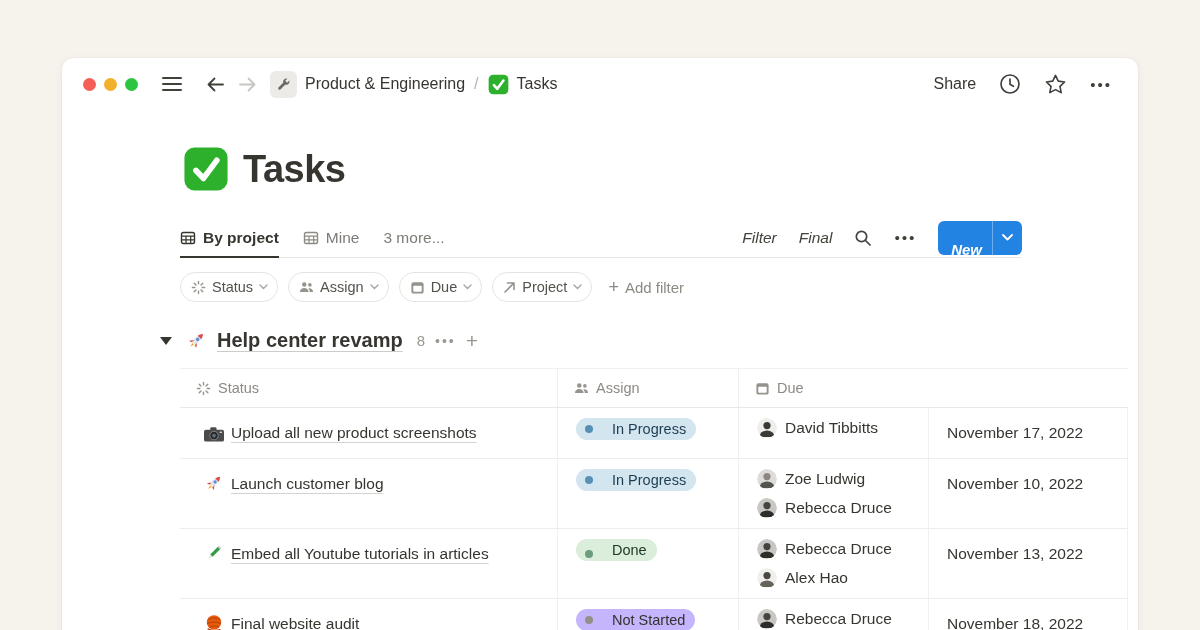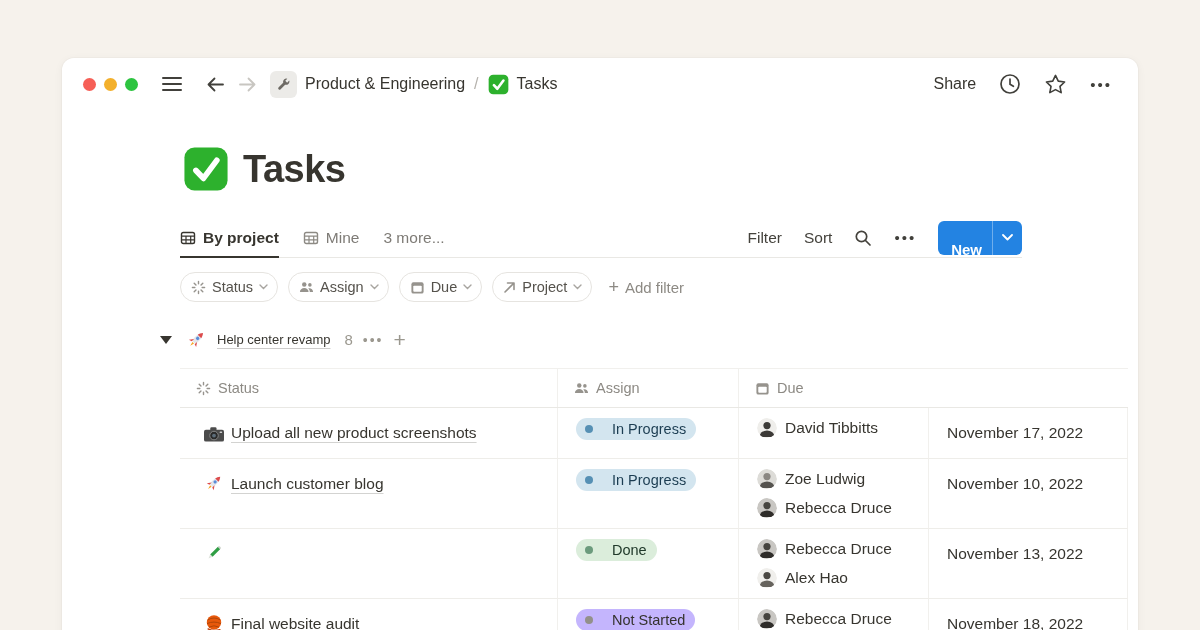--- a/index.html
+++ b/index.html
@@ -40,61 +40,61 @@
   .title-row { position:absolute; left:121px; top:88px; display:flex; align-items:center; gap:14px; }
   .title-text { font-size:38px; font-weight:700; letter-spacing:-.5px; }
   
   .views { position:absolute; left:118px; top:160px; width:842px; height:40px;
     border-bottom:1px solid #e9e8e4; display:flex; align-items:center; }
   .tabs { display:flex; align-items:center; gap:24px; height:100%; }
   .tab { display:flex; align-items:center; gap:7px; height:100%; position:relative;
     font-size:15.5px; color:#7e7b76; cursor:pointer; }
   .tab.active { color:#37352f; font-weight:700; }
   .tab.active::after { content:""; position:absolute; left:0; right:0; bottom:-1px; height:2px; background:#37352f; }
-  .views-right { margin-left:auto; display:flex; align-items:center; gap:22px; }
+  .views-right { margin-left:auto; display:flex; align-items:center; gap:22px;font-style:italic; }
   .view-action { font-size:15.5px; color:#44423c; cursor:pointer; }
   .new-btn { background:#2383e2; color:#fff; border-radius:6px; height:34px;
     display:flex; align-items:center; cursor:pointer; overflow:hidden; }
   .new-btn .label { font-size:15px; font-weight:700; padding:0 10px 0 13px;margin-top:24px; }
   .new-btn .divider { width:1px; height:34px; background:rgba(255,255,255,.35); }
   .new-btn .chev { padding:0 9px; display:flex; align-items:center; }
   
   .chips { position:absolute; left:118px; top:214px; display:flex; align-items:center; gap:10px; }
   .chip { height:30px; border:1px solid #e6e4e0; border-radius:16px; display:flex;
     align-items:center; gap:6px; padding:0 9px 0 10px; cursor:pointer; background:#fff; }
   .chip .lbl { font-size:14.5px; color:#55524c; }
   .add-filter { display:flex; align-items:center; gap:6px; color:#8d8a84; font-size:15px;
     margin-left:6px; cursor:pointer; }
   .add-filter .plus { font-size:18px; line-height:1; }
   
   .group { position:absolute; left:98px; top:271px; display:flex; align-items:center; gap:10px; }
   .tri { width:0; height:0; border-left:6px solid transparent; border-right:6px solid transparent;
     border-top:8px solid #37352f; cursor:pointer; margin-right:4px; }
-  .group-title { font-size:13px; font-weight:400; text-decoration:underline;
+  .group-title { font-size:20px; font-weight:700; text-decoration:underline;
     text-decoration-color:rgba(55,53,47,.25); text-underline-offset:4px; text-decoration-thickness:1px; cursor:pointer; }
   .group-count { color:#9b988f; font-size:15px; margin-left:4px; }
   .group-dots { color:#9b988f; font-size:14px; letter-spacing:2px; cursor:pointer; }
   .group-plus { color:#9b988f; font-size:21px; line-height:1; cursor:pointer; }
   
   .table { position:absolute; left:118px; top:310px; width:948px; }
   .trow { display:grid; grid-template-columns:377px 181px 190px 200px; }
   .thead { height:40px; border-top:1px solid #f1f0ed; border-bottom:1px solid #e9e8e4; }
   .th { display:flex; align-items:center; gap:7px; color:#8d8a84; font-size:14.5px; padding:0 8px 0 16px; }
   .cell { padding:10px 12px 10px 18px; border-bottom:1px solid #eeede9; font-size:15.5px; }
   .cell + .cell, .th + .th { border-left:1px solid #f1f0ed; }
   .trow > .cell:last-child { border-right:1px solid #f1f0ed; }
   .task-cell { padding-left:24px; padding-right:16px; line-height:1.95; }
   .task-title { text-decoration:underline; text-decoration-color:rgba(55,53,47,.22);
     text-underline-offset:3.5px; text-decoration-thickness:1px; cursor:pointer; font-weight:500; }
   .emoji { display:inline-block; vertical-align:-4px; margin-right:7px; }
   .pill { display:inline-flex; align-items:center; gap:19px; border-radius:13px;
     padding:3px 10px 3px 9px; font-size:14.5px; cursor:pointer; white-space:nowrap; }
   .pill .dot { width:8px; height:8px; border-radius:50%; }
   .pill-blue { background:#d3e5ef; color:#1c3d52; } .pill-blue .dot { background:#5690b4; }
-  .pill-green { background:#dbeddb; color:#20392a; } .pill-green .dot { background:#6c9b7d; }
+  .pill-green { background:#dbeddb; color:#20392a;align-items:flex-end; } .pill-green .dot { background:#6c9b7d; }
   .pill-gray { background:#c4b5fd; color:#34322d;align-items:center; } .pill-gray .dot { background:#93908a; }
   .assignees { display:flex; flex-direction:column; gap:9px; }
   .assignee { display:flex; align-items:center; gap:8px; cursor:pointer; }
   .avatar { width:20px; height:20px; border-radius:50%; overflow:hidden; flex:none; }
   .due-cell { color:#37352f; line-height:1.9; }
   .r1 .cell { min-height:42px; } .r2 .cell, .r3 .cell { min-height:70px; } .r4 .cell { min-height:80px; }
   svg { display:block; }
 </style>
 </head>
 <body>
@@ -180,21 +180,21 @@
             <path d="M1.5 6.2h13M1.5 9.9h13M6 6.2v7.3M10.7 6.2v7.3" stroke="#8d8a84" stroke-width="1.2"></path>
           </svg>
         <span>Mine</span>
       </div>
       <div class="tab">
         <span>3 more...</span>
       </div>
     </div>
     <div class="views-right">
       <span class="view-action">Filter</span>
-      <span class="view-action">Sort</span>
+      <span class="view-action">Final</span>
       <span class="icon-btn">
         <svg width="18" height="18" viewBox="0 0 18 18">
             <circle cx="7.5" cy="7.5" r="5.2" stroke="#44423c" stroke-width="1.7" fill="none"></circle>
             <path d="M11.5 11.5L16 16" stroke="#44423c" stroke-width="1.7" stroke-linecap="round"></path>
           </svg>
       </span>
       <span class="dots">•••</span>
       <div class="new-btn">
         <span class="label">New</span>
         <span class="divider"></span>
@@ -408,21 +408,21 @@
     <div class="trow r3">
       <div class="cell task-cell">
         <span class="emoji">
           <svg width="20" height="20" viewBox="0 0 32 32">
               <g transform="rotate(45 16 16)">
                 <rect x="13.3" y="2" width="5.4" height="5" rx="2" fill="#cdd3ca"></rect>
                 <rect x="13.3" y="5" width="5.4" height="17" fill="#2f9e44"></rect>
                 <path d="M13.3 22h5.4L16 28.5z" fill="#dfe3dc"></path>
               </g>
             </svg>
-        </span>
+        </span><span class="task-title">Embed all Youtube tutorials in articles</span>
       </div>
       <div class="cell">
         <span class="pill pill-green">
             <span class="dot"></span>
             <span>Done</span>
           </span>
       </div>
       <div class="cell">
         <div class="assignees">
           <div class="assignee">

